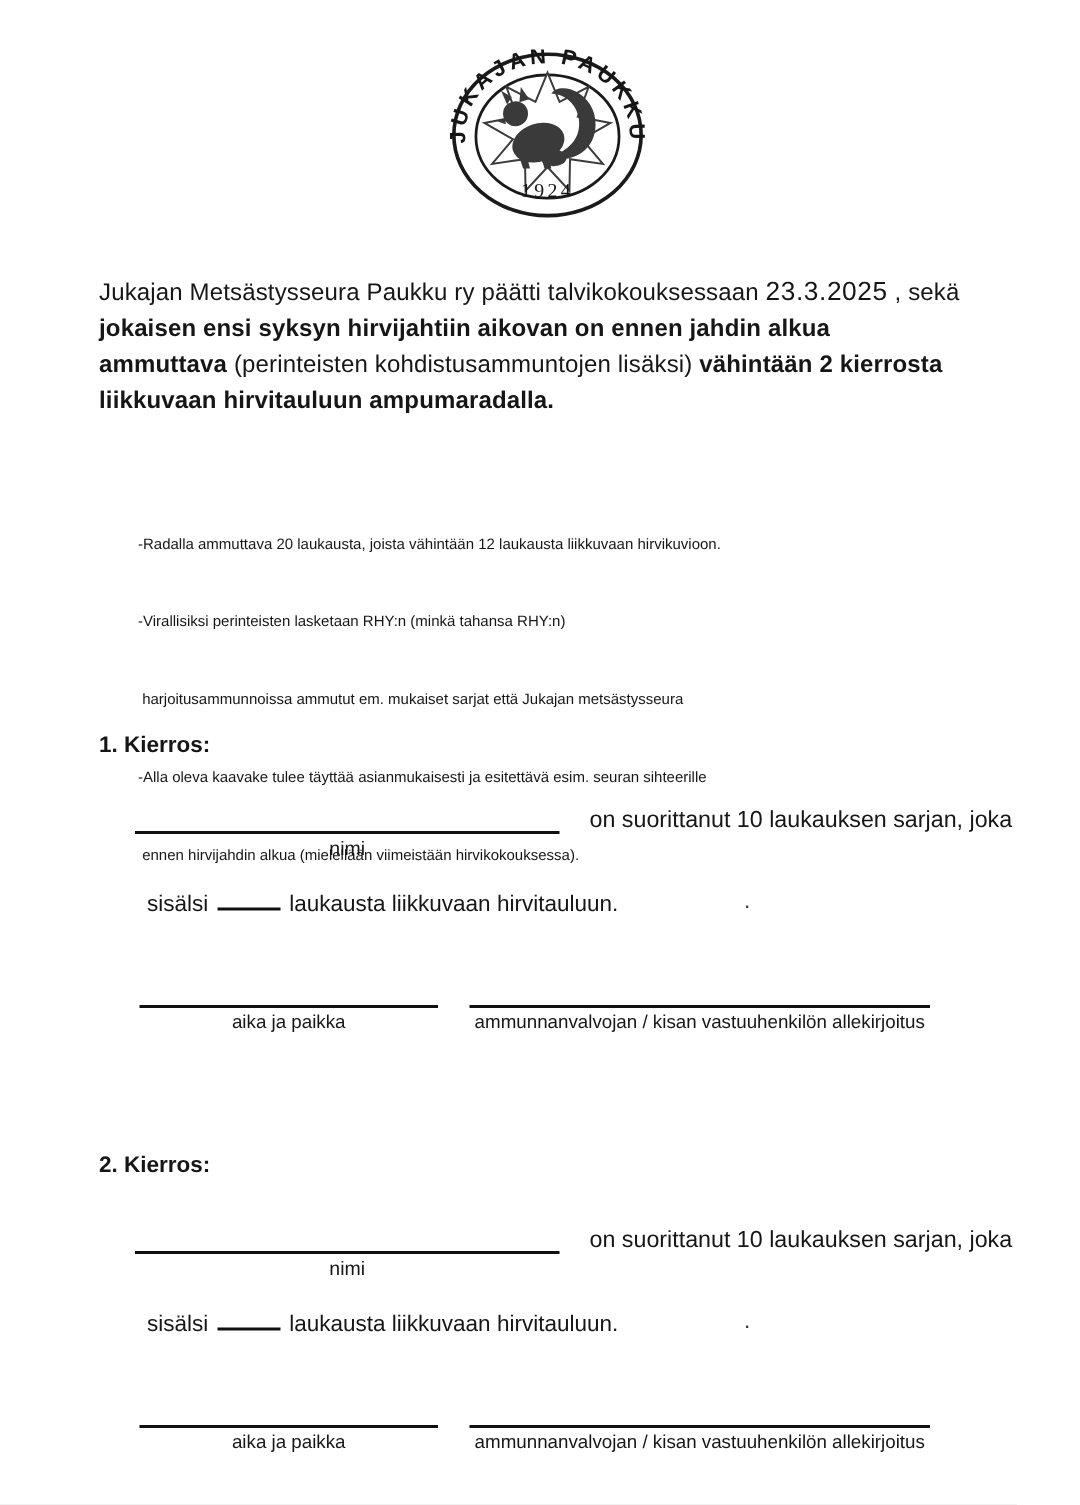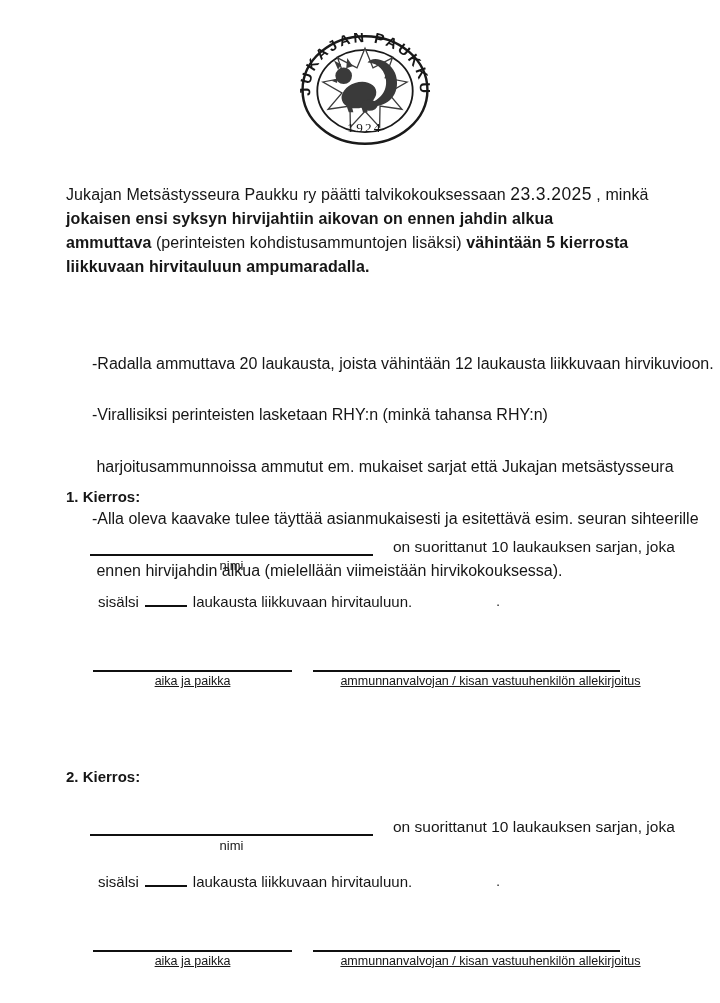--- a/index.html
+++ b/index.html
@@ -14,21 +14,21 @@
   
   .intro{
     position:absolute;left:66px;top:182px;width:612px;margin:0;
     font-size:16px;line-height:24px;letter-spacing:0.1px;
   }
   .intro b{font-weight:bold;}
   .date{font-size:17.5px;letter-spacing:0.4px;}
   
   .notes{
     position:absolute;left:92px;top:320px;
-    font-size:16px;line-height:17.3px;white-space:pre;
+    font-size:10px;line-height:17.3px;white-space:pre;
   }
   
   .section{position:absolute;left:0;width:720px;height:215px;}
   #section-1{top:488px;padding-left:46px;}
   #section-2{top:768px;padding-left:16px;}
   .heading{position:absolute;left:66px;top:0;font-size:15px;font-weight:bold;}
   .name-row{position:absolute;left:90px;top:46px;display:flex;align-items:flex-end;}
   .fill-line{border-bottom:2px solid #101010;}
   .name-line{width:283px;height:20px;}
   .performed{margin-left:20px;font-size:15.5px;line-height:18px;}
@@ -37,23 +37,23 @@
     text-align:center;font-size:13px;
   }
   .contains-row{position:absolute;left:98px;top:104px;font-size:15px;line-height:19px;}
   .blank{
     display:inline-block;width:42px;height:13px;margin:0 6px;
     border-bottom:2px solid #101010;vertical-align:baseline;
   }
   .stray-dot{position:absolute;left:496px;top:104px;font-size:15px;color:#333;}
   .place-line{position:absolute;left:93px;top:164px;width:199px;height:18px;}
   .sig-line{position:absolute;left:313px;top:164px;width:307px;height:18px;}
-  .label{position:absolute;top:186px;text-align:center;font-size:12.5px;text-decoration:underline;}
+  .label{position:absolute;top:186px;text-align:center;font-size:12.5px;}
   .place-label{left:93px;width:199px;}
-  .sig-label{left:313px;width:307px;margin-left:24px;}
+  .sig-label{left:313px;width:307px;}
 </style>
 </head>
 <body>
 
 <div class="page" style="background: rgb(255, 255, 255); color: rgb(22, 22, 22);">
 
   <svg class="logo" viewBox="0 0 132 114">
     <ellipse cx="66" cy="56" rx="61.5" ry="53" fill="#ffffff" stroke="#1a1a1a" stroke-width="2.4"></ellipse>
     <ellipse cx="66" cy="57" rx="47" ry="40.5" fill="#ffffff" stroke="#1a1a1a" stroke-width="1.8"></ellipse>
     <polygon fill="#ffffff" stroke="#3c3c3c" stroke-width="1.3" stroke-linejoin="miter" points="66,15 73.9,34.3 93,24.4 85.9,44 107.4,48.1 88.7,58.8 102.4,75 80.8,71.9 80.4,92.6 66,77 51.6,92.6 51.2,71.9 29.6,75 43.3,58.8 24.6,48.1 46.1,44 39,24.4 58.1,34.3"></polygon>
@@ -70,21 +70,21 @@
     </g>
     <defs>
       <path id="arc-top" d="M 15.3 72 A 54 47 0 1 1 116.7 72" fill="none"></path>
     </defs>
     <text font-family="Liberation Sans, DejaVu Sans, sans-serif" font-size="14.5" font-weight="bold" letter-spacing="2.6" fill="#161616">
       <textPath href="#arc-top" startOffset="50%" text-anchor="middle">JUKAJAN PAUKKU</textPath>
     </text>
     <text x="66" y="97" text-anchor="middle" font-family="Liberation Serif, DejaVu Serif, serif" font-size="13" letter-spacing="2.2" fill="#161616">1924</text>
   </svg>
 
-  <p class="intro"><span>Jukajan Metsästysseura Paukku ry päätti talvikokouksessaan </span><span class="date">23.3.2025</span><span> , minkä</span><br><b>jokaisen ensi syksyn hirvijahtiin aikovan on ennen jahdin alkua</b><br><b>ammuttava</b><span> (perinteisten kohdistusammuntojen lisäksi) </span><b>vähintään 5 kierrosta</b><br><b>liikkuvaan hirvitauluun ampumaradalla.</b></p>
+  <p class="intro"><span>Jukajan Metsästysseura Paukku ry päätti talvikokouksessaan </span><span class="date">23.3.2025</span><span> , sekä</span><br><b>jokaisen ensi syksyn hirvijahtiin aikovan on ennen jahdin alkua</b><br><b>ammuttava</b><span> (perinteisten kohdistusammuntojen lisäksi) </span><b>vähintään 2 kierrosta</b><br><b>liikkuvaan hirvitauluun ampumaradalla.</b></p>
 
   <div class="notes">
     <div>-Radalla ammuttava 20 laukausta, joista vähintään 12 laukausta liikkuvaan hirvikuvioon.</div>
     <div>-Virallisiksi perinteisten lasketaan RHY:n (minkä tahansa RHY:n)</div>
     <div> harjoitusammunnoissa ammutut em. mukaiset sarjat että Jukajan metsästysseura</div>
     <div>-Alla oleva kaavake tulee täyttää asianmukaisesti ja esitettävä esim. seuran sihteerille</div>
     <div> ennen hirvijahdin alkua (mielellään viimeistään hirvikokouksessa).</div>
   </div>
 
   <div class="section" id="section-1">

